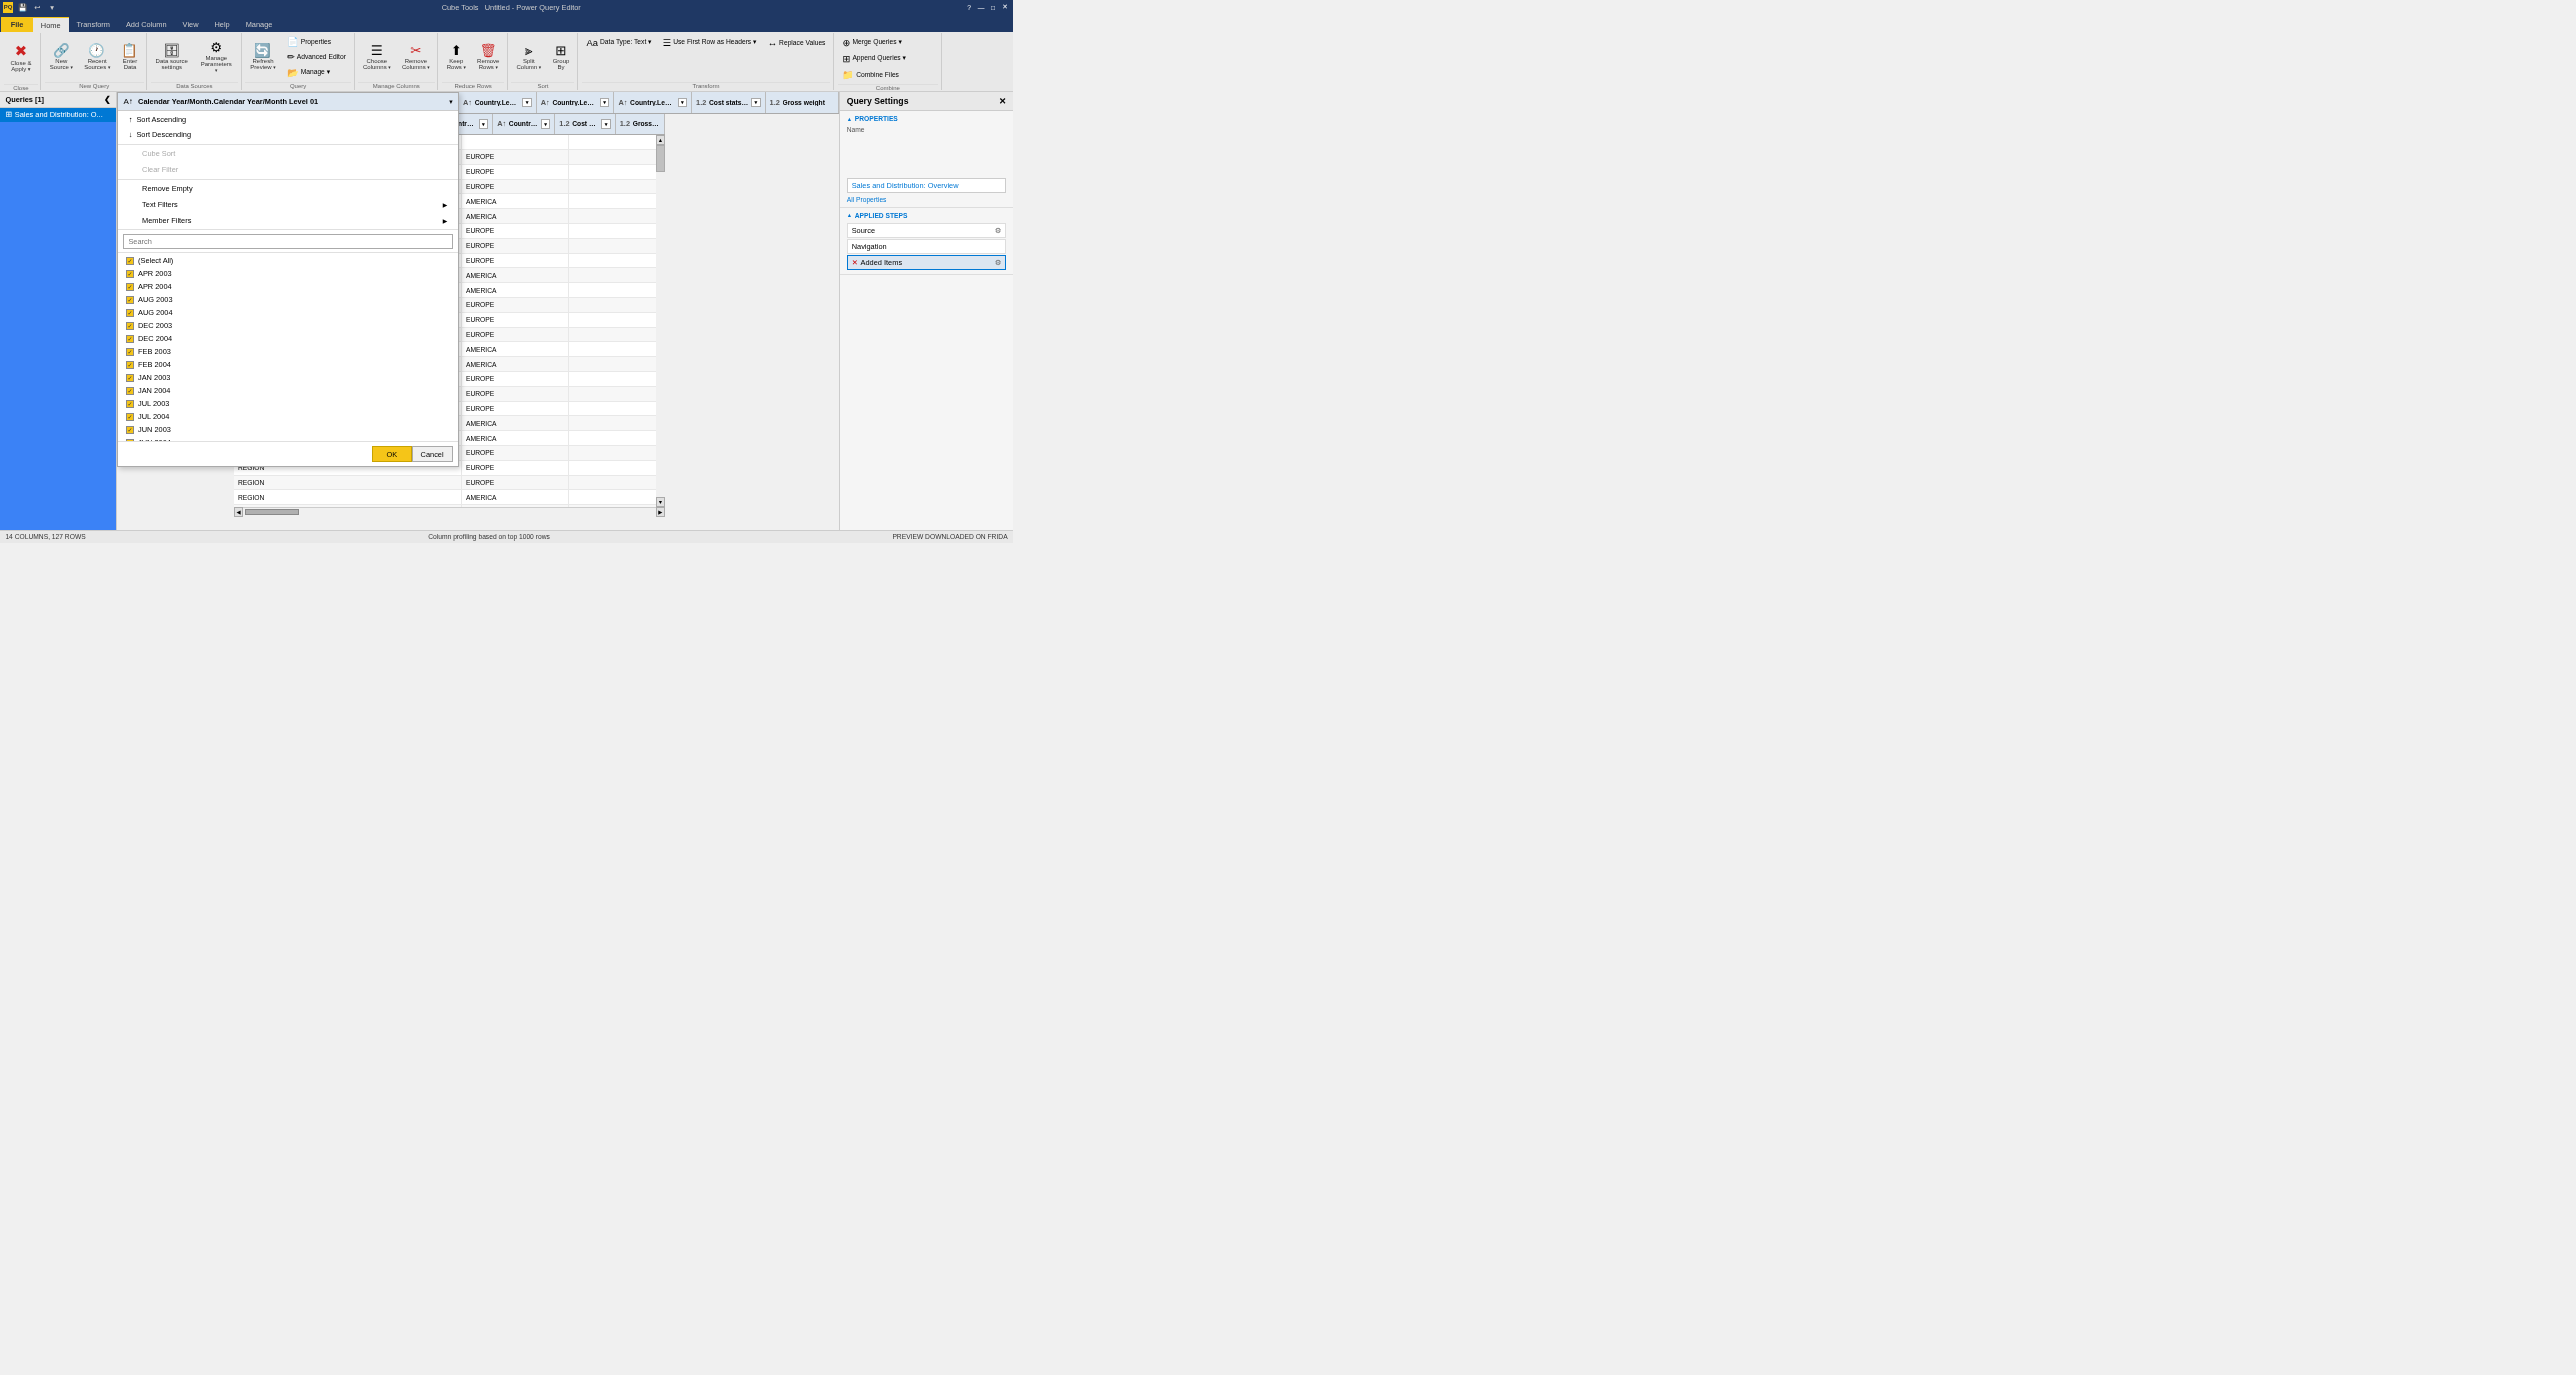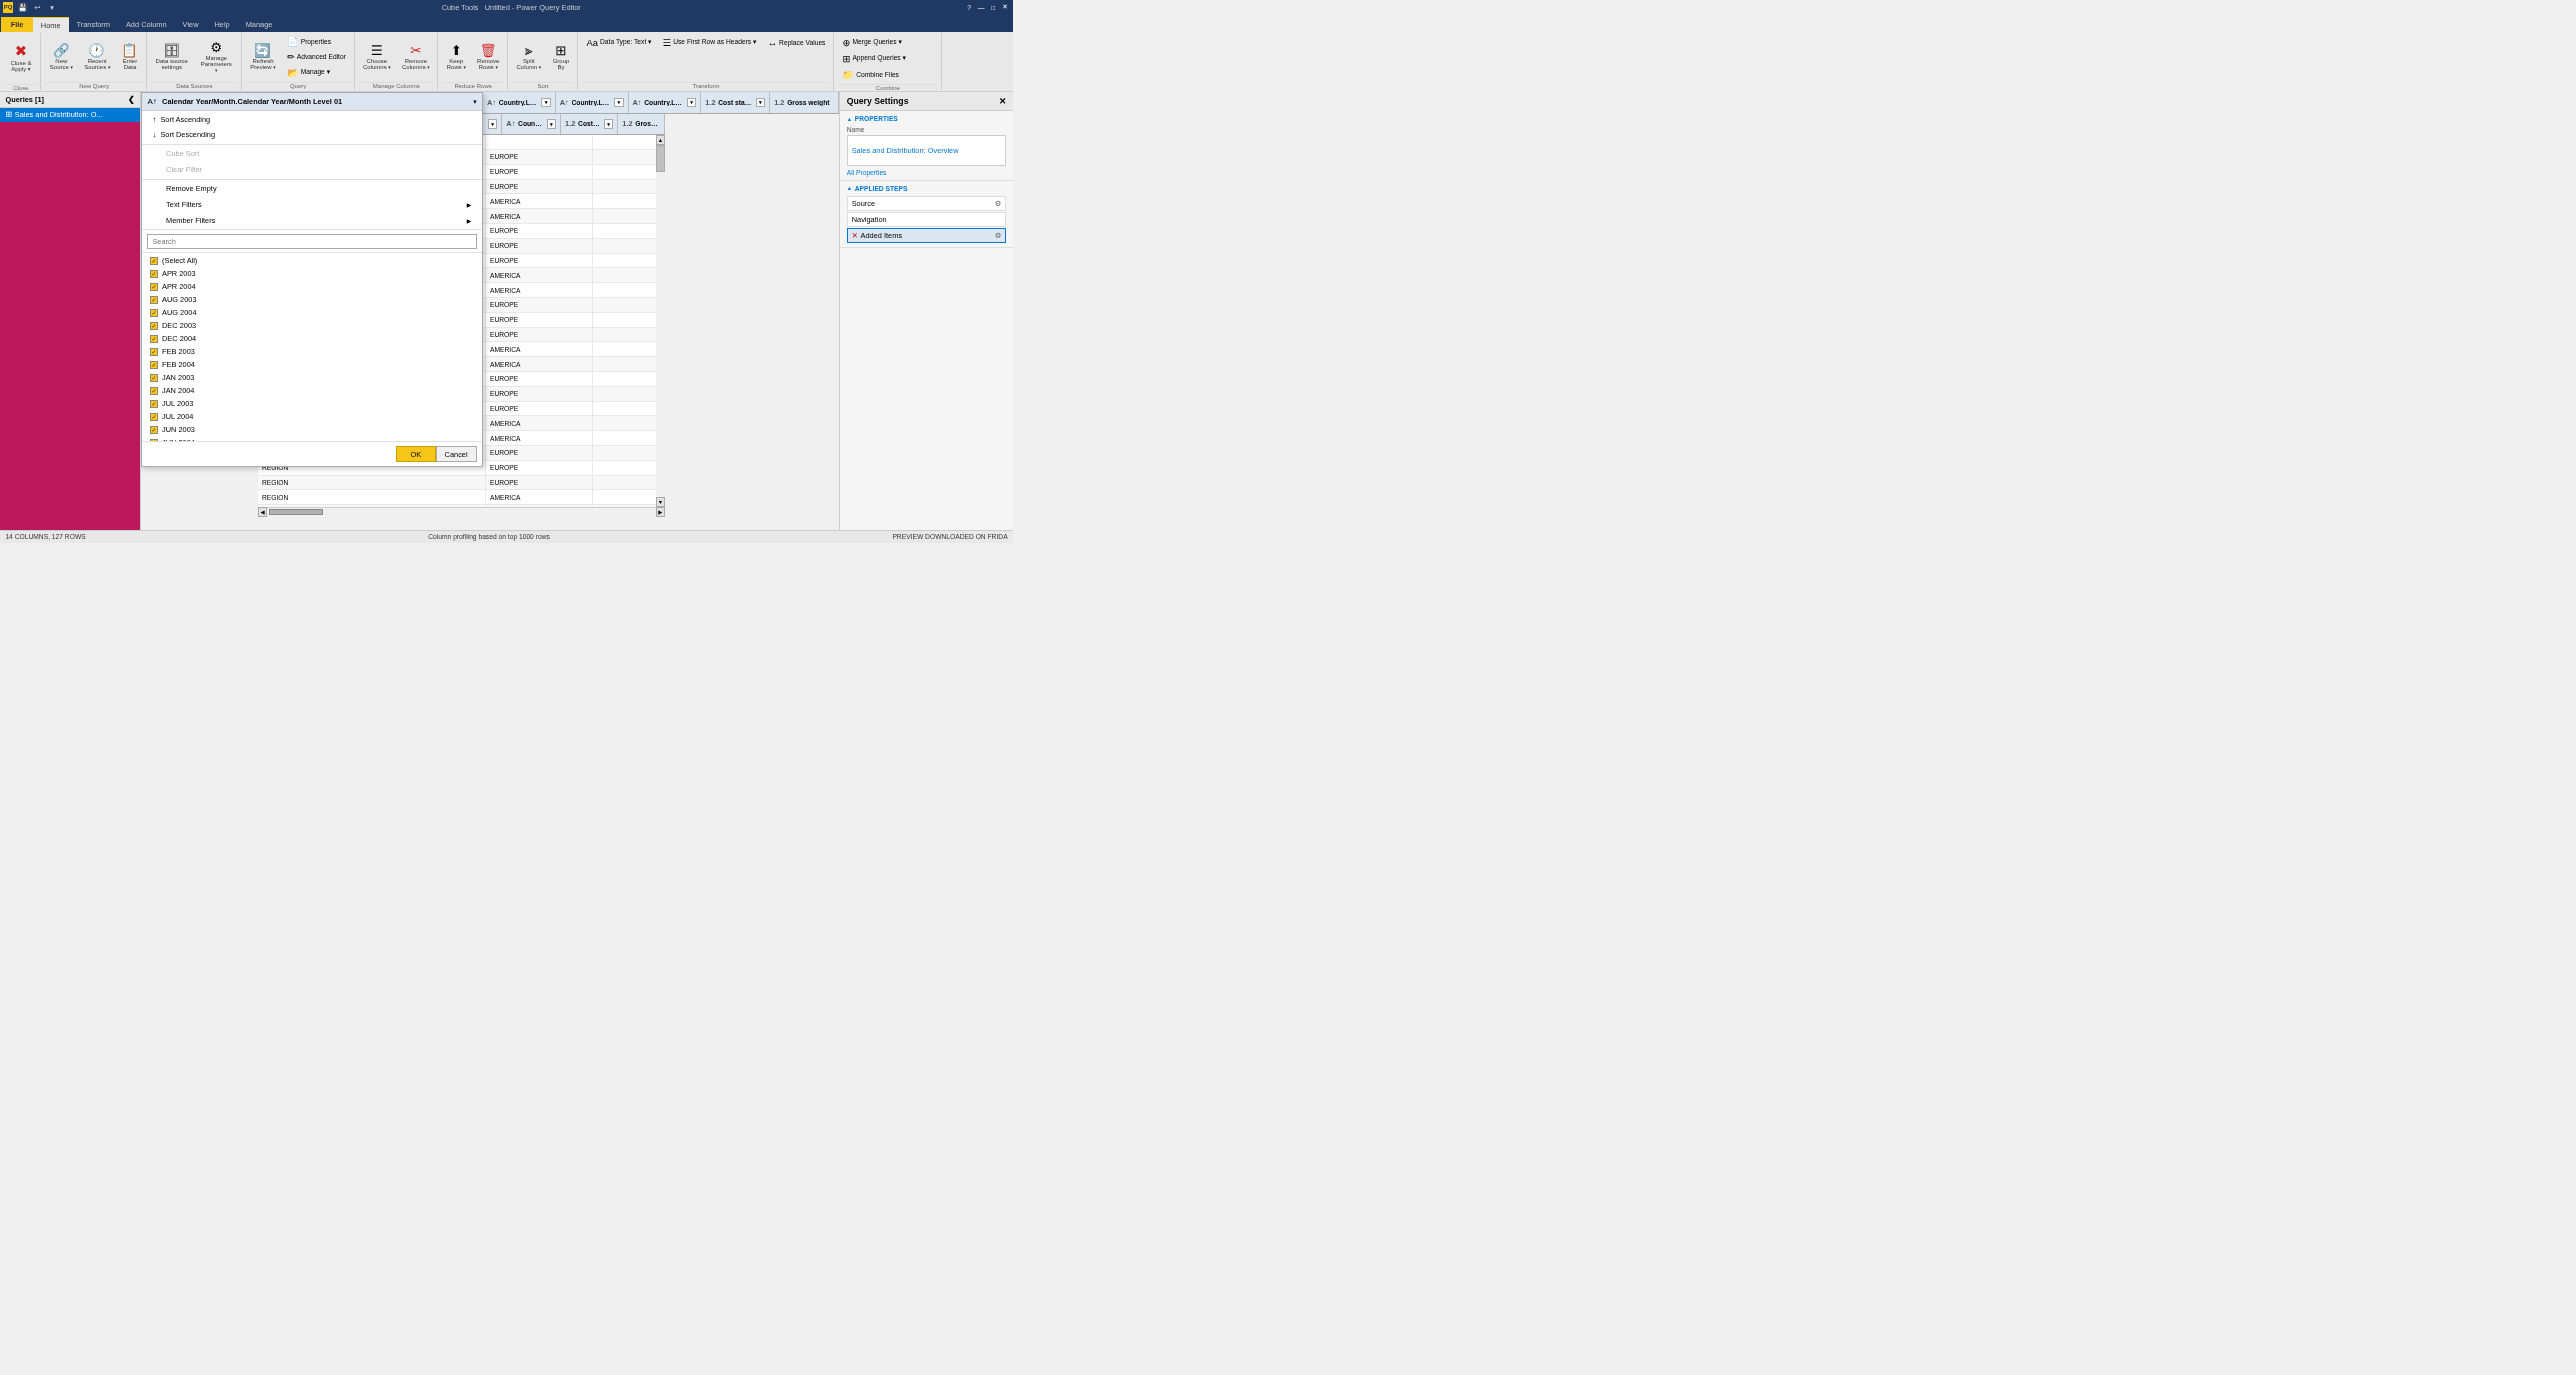--- a/index.html
+++ b/index.html
@@ -129,22 +129,22 @@
     }
 
     
     .main-content {
       display: flex;
       height: calc(543px - 14.8px - 17.4px - 60px - 13.4px);
     }
 
     
     .queries-panel {
-      width: 141px;
-      background: #be185d;
+      width: 117px;
+      background: #3b82f6;
       border-right: 0.7px solid #ccc;
       display: flex;
       flex-direction: column;
     }
     .queries-header {
       display: flex;
       align-items: center;
       justify-content: space-between;
       padding: 2.7px 5.4px;
       background: #e8e8e8;
@@ -356,25 +356,26 @@
       font-weight: 700;
       color: #0078d4;
       margin-bottom: 4px;
       display: flex;
       align-items: center;
       gap: 2.7px;
     }
     .section-collapse { font-size: 5.4px; cursor: pointer; }
     .settings-name-field {
       width: 100%;
-      padding: 10px 4px;
+      padding: 2px 4px;
       border: 0.7px solid #ccc;
       font-size: 7.4px;
       background: white;
       color: #0078d4;
+      margin-top: 43px;
     }
     .all-properties-link {
       font-size: 6.7px;
       color: #0078d4;
       cursor: pointer;
       margin-top: 2.7px;
       display: block;
     }
     .applied-steps-list { display: flex; flex-direction: column; gap: 1.3px; }
     .step-item {

